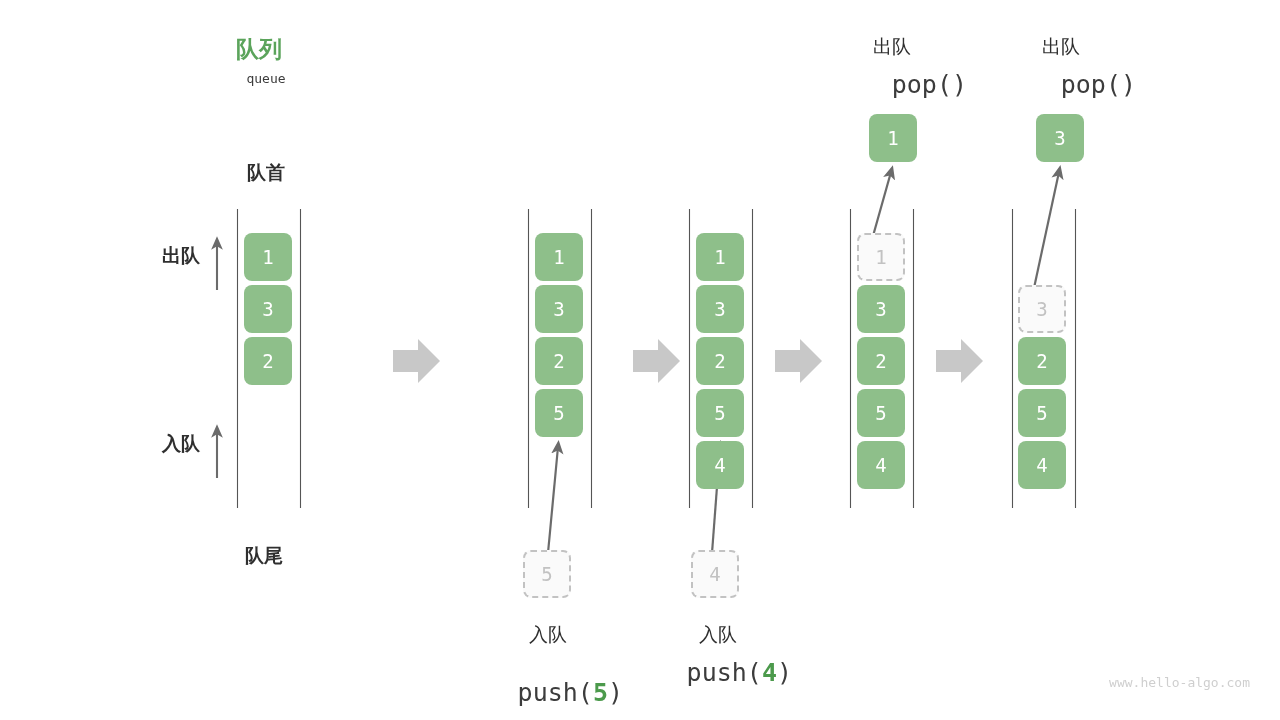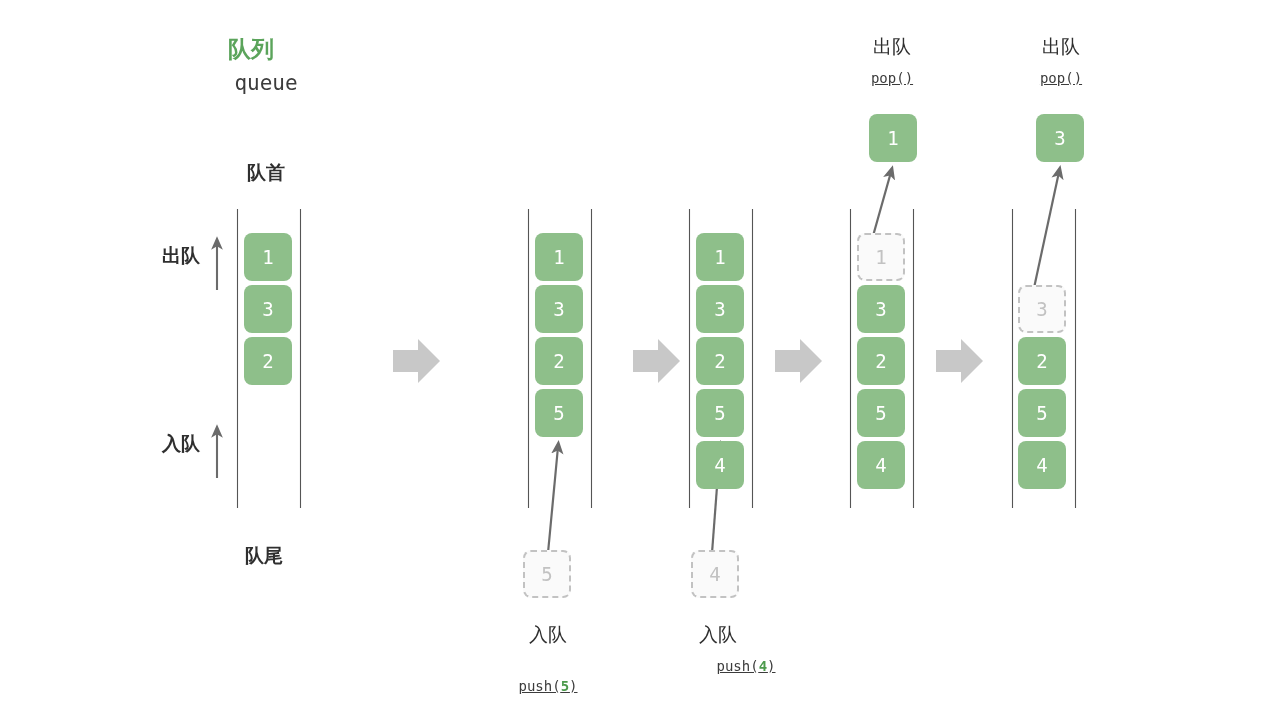--- a/index.html
+++ b/index.html
@@ -15,34 +15,34 @@
   .stage { position: absolute; left:0; top:0; width:1280px; height:720px; }
 
   
   .lbl { position:absolute; white-space:pre; }
   .title-cn {
     font-size: 23px; font-weight: bold; color:#5ba45b;
     text-align:center;
   }
   .title-en {
     font-family:"DejaVu Sans Mono","Liberation Mono",monospace;
-    font-size: 21px; color:#3c3c3c; text-align:center;
+    font-size: 13px; color:#3c3c3c; text-align:center;
   }
   .head-tail {
     font-size: 19px; font-weight: bold; color:#2f2f2f; text-align:center;
   }
   .side-lbl {
     font-size: 19px; font-weight: bold; color:#2f2f2f; text-align:right;
   }
   .op-cn {
     font-size: 19px; font-weight: normal; color:#2f2f2f; text-align:center;
   }
   .op-code {
     font-family:"DejaVu Sans Mono","Liberation Mono",monospace;
-    font-size: 14px; color:#3c3c3c; text-align:center;text-decoration:underline;
+    font-size: 25px; color:#3c3c3c; text-align:right;
   }
   .op-code .num { color:#4c9a4c; font-weight:bold; }
   .watermark {
     font-family:"DejaVu Sans Mono","Liberation Mono",monospace;
     font-size: 13px; color:#cfcfcf; text-align:right;
   }
 
   
   .cell {
     position:absolute;
@@ -108,21 +108,21 @@
       <line x1="548" y1="553" x2="558" y2="447" marker-end="url(#ahead)"></line>
       <line x1="712" y1="553" x2="720" y2="447" marker-end="url(#ahead)"></line>
     </g>
 
     <g stroke="#6b6b6b" stroke-width="2.2" fill="none">
       <line x1="873" y1="236" x2="891" y2="172" marker-end="url(#ahead)"></line>
       <line x1="1034" y1="288" x2="1059" y2="172" marker-end="url(#ahead)"></line>
     </g>
   </svg>
 
-  <div class="lbl title-cn" style="left:191px; top:34px; width:120px;">队列</div>
+  <div class="lbl title-cn" style="left:199px; top:34px; width:120px;">队列</div>
   <div class="lbl title-en" style="left:206px; top:71px; width:120px;">queue</div>
 
   <div class="lbl head-tail" style="left:206px; top:160px; width:120px;text-align:center;">队首</div>
   <div class="lbl head-tail" style="left:204px; top:543px; width:120px;">队尾</div>
 
   <div class="lbl side-lbl" style="left:80px; top:243px; width:120px;">出队</div>
   <div class="lbl side-lbl" style="left:80px; top:431px; width:120px;">入队</div>
 
   <div class="cell" style="left:244px; top:233px;">1</div>
   <div class="cell" style="left:244px; top:285px;">3</div>
@@ -138,35 +138,36 @@
   <div class="lbl op-code" style="left:473px; top:678px; width:150px;"><span>push(</span><span class="num">5</span><span>)</span></div>
 
   <div class="cell" style="left:696px; top:233px;">1</div>
   <div class="cell" style="left:696px; top:285px;">3</div>
   <div class="cell" style="left:696px; top:337px;">2</div>
   <div class="cell" style="left:696px; top:389px;">5</div>
   <div class="cell" style="left:696px; top:441px;">4</div>
   <div class="cell ghost" style="left:691px; top:550px;">4</div>
 
   <div class="lbl op-cn" style="left:658px; top:622px; width:120px;">入队</div>
-  <div class="lbl op-code" style="left:671px; top:658px; width:150px;"><span>push(</span><span class="num">4</span><span>)</span></div>
+  <div class="lbl op-code" style="left:642px; top:658px; width:150px;"><span>push(</span><span class="num">4</span><span>)</span></div>
 
   <div class="cell ghost" style="left:857px; top:233px;">1</div>
   <div class="cell" style="left:857px; top:285px;">3</div>
   <div class="cell" style="left:857px; top:337px;">2</div>
   <div class="cell" style="left:857px; top:389px;">5</div>
   <div class="cell" style="left:857px; top:441px;">4</div>
   <div class="cell" style="left:869px; top:114px;">1</div>
 
   <div class="lbl op-cn" style="left:832px; top:34px; width:120px;">出队</div>
   <div class="lbl op-code" style="left:817px; top:70px; width:150px;">pop()</div>
 
   <div class="cell ghost" style="left:1018px; top:285px;">3</div>
   <div class="cell" style="left:1018px; top:337px;">2</div>
   <div class="cell" style="left:1018px; top:389px;">5</div>
   <div class="cell" style="left:1018px; top:441px;">4</div>
   <div class="cell" style="left:1036px; top:114px;">3</div>
 
   <div class="lbl op-cn" style="left:1001px; top:34px; width:120px;">出队</div>
   <div class="lbl op-code" style="left:986px; top:70px; width:150px;">pop()</div>
 
+  <div class="lbl watermark" style="left:1000px; top:675px; width:250px;">www.hello-algo.com</div>
 
 </div>
 
 </body></html>

